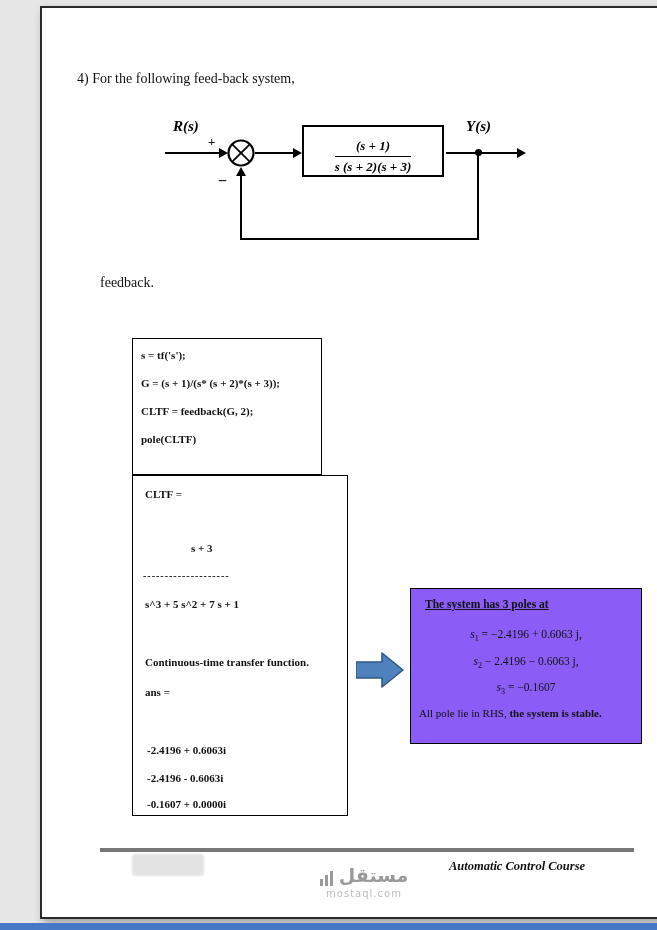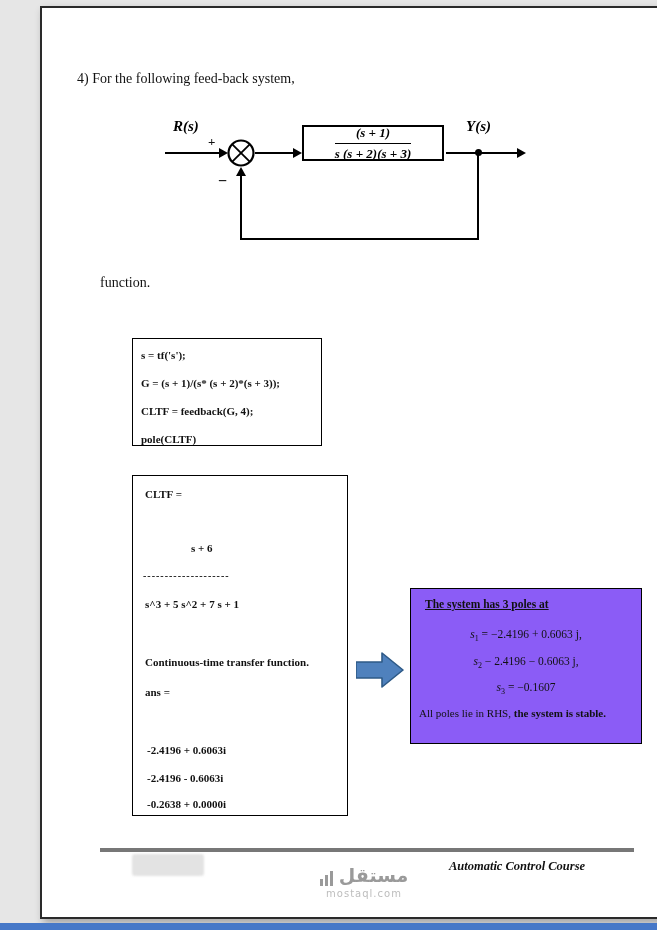--- a/index.html
+++ b/index.html
@@ -64,81 +64,81 @@
         <circle cx="15" cy="15" r="12.5" fill="#ffffff" stroke="#000000" stroke-width="2.2"></circle>
         <line x1="6.3" y1="6.3" x2="23.7" y2="23.7" stroke="#000000" stroke-width="1.8"></line>
         <line x1="23.7" y1="6.3" x2="6.3" y2="23.7" stroke="#000000" stroke-width="1.8"></line>
       </svg>
 
       <div class="abs txt" style="left:176px;top:164px;font-size:16px;font-weight:700;">−</div>
 
       <div class="abs sigline" style="left:213px;top:144px;width:39px;height:2px;"></div>
       <div class="abs arrow-right" style="left:251px;top:140px;"></div>
 
-      <div class="abs tfblock" style="left:260px;top:117px;width:142px;height:36px;">
+      <div class="abs tfblock" style="left:260px;top:117px;width:142px;height:52px;align-items:flex-end;">
         <div class="frac">
           <div class="num">(s + 1)</div>
           <div class="den">s (s + 2)(s + 3)</div>
         </div>
       </div>
 
       <div class="abs sigline" style="left:404px;top:144px;width:72px;height:2px;"></div>
       <div class="abs arrow-right" style="left:475px;top:140px;"></div>
 
       <div class="abs mathlabel" style="left:424px;top:110px;">Y(s)</div>
       <div class="abs node-dot" style="left:433px;top:141px;"></div>
 
       <div class="abs sigline" style="left:435px;top:146px;width:2px;height:86px;"></div>
       <div class="abs sigline" style="left:198px;top:230px;width:239px;height:2px;"></div>
       <div class="abs sigline" style="left:198px;top:167px;width:2px;height:65px;"></div>
       <div class="abs arrow-up" style="left:194px;top:159px;"></div>
     </div>
 
     <div class="abs para" style="left:58px;top:263px;width:494px;">
-      <div>function.</div>
+      <div>feedback.</div>
     </div>
 
-    <div class="abs codebox" style="left:90px;top:330px;width:190px;height:108px;">
+    <div class="abs codebox" style="left:90px;top:330px;width:190px;height:137px;">
       <div class="codeline" style="top:10px;">s = tf('s');</div>
       <div class="codeline" style="top:38px;">G = (s + 1)/(s* (s + 2)*(s + 3));</div>
-      <div class="codeline" style="top:66px;">CLTF = feedback(G, 4);</div>
+      <div class="codeline" style="top:66px;">CLTF = feedback(G, 2);</div>
       <div class="codeline" style="top:94px;">pole(CLTF)</div>
     </div>
 
     <div class="abs codebox" style="left:90px;top:467px;width:216px;height:341px;">
       <div class="outline" style="top:12px;">CLTF =</div>
-      <div class="outline" style="top:66px;left:58px;">s + 6</div>
+      <div class="outline" style="top:66px;left:58px;">s + 3</div>
       <div class="outline" style="top:94px;left:10px;font-size:10px;letter-spacing:1px;">--------------------</div>
       <div class="outline" style="top:122px;">s^3 + 5 s^2 + 7 s + 1</div>
       <div class="outline" style="top:180px;">Continuous-time transfer function.</div>
       <div class="outline" style="top:210px;">ans =</div>
       <div class="outline" style="top:268px;left:14px;">-2.4196 + 0.6063i</div>
       <div class="outline" style="top:296px;left:14px;">-2.4196 - 0.6063i</div>
-      <div class="outline" style="top:322px;left:14px;">-0.2638 + 0.0000i</div>
+      <div class="outline" style="top:322px;left:14px;">-0.1607 + 0.0000i</div>
     </div>
 
     <svg class="abs" style="left:314px;top:644px;" width="48" height="36" viewBox="0 0 48 36">
       <polygon points="0,10 26,10 26,1 47,18 26,35 26,26 0,26" fill="#4f81bd" stroke="#2e5a87" stroke-width="1.6" stroke-linejoin="round"></polygon>
     </svg>
 
     <div class="abs resbox" style="left:368px;top:580px;width:232px;height:156px;">
       <div class="res-title">The system has 3 poles at</div>
 
       <div class="res-pole" style="top:39px;">
         <span class="it">s</span><sub>1</sub><span> = −2.4196  +  0.6063 j,</span>
       </div>
       <div class="res-pole" style="top:66px;">
         <span class="it">s</span><sub>2</sub><span> − 2.4196 −  0.6063 j,</span>
       </div>
       <div class="res-pole" style="top:92px;text-align:center;">
         <span class="it">s</span><sub>3</sub><span> = −0.1607</span>
       </div>
 
       <div class="res-conc" style="top:118px;">
-        <span>All poles lie in RHS, </span><span class="bold">the system is stable.</span>
+        <span>All pole lie in RHS, </span><span class="bold">the system is stable.</span>
       </div>
     </div>
 
     <div class="abs smudge" style="left:90px;top:846px;width:72px;height:22px;"></div>
     <div class="abs footer-rule" style="left:58px;top:840px;width:534px;height:4px;"></div>
     <div class="abs footer-text" style="left:390px;top:851px;width:170px;">Automatic Control Course</div>
 
     <div class="abs wm" style="left:237px;top:856px;">
       <div class="wm-row">
         <span class="wm-logo">

